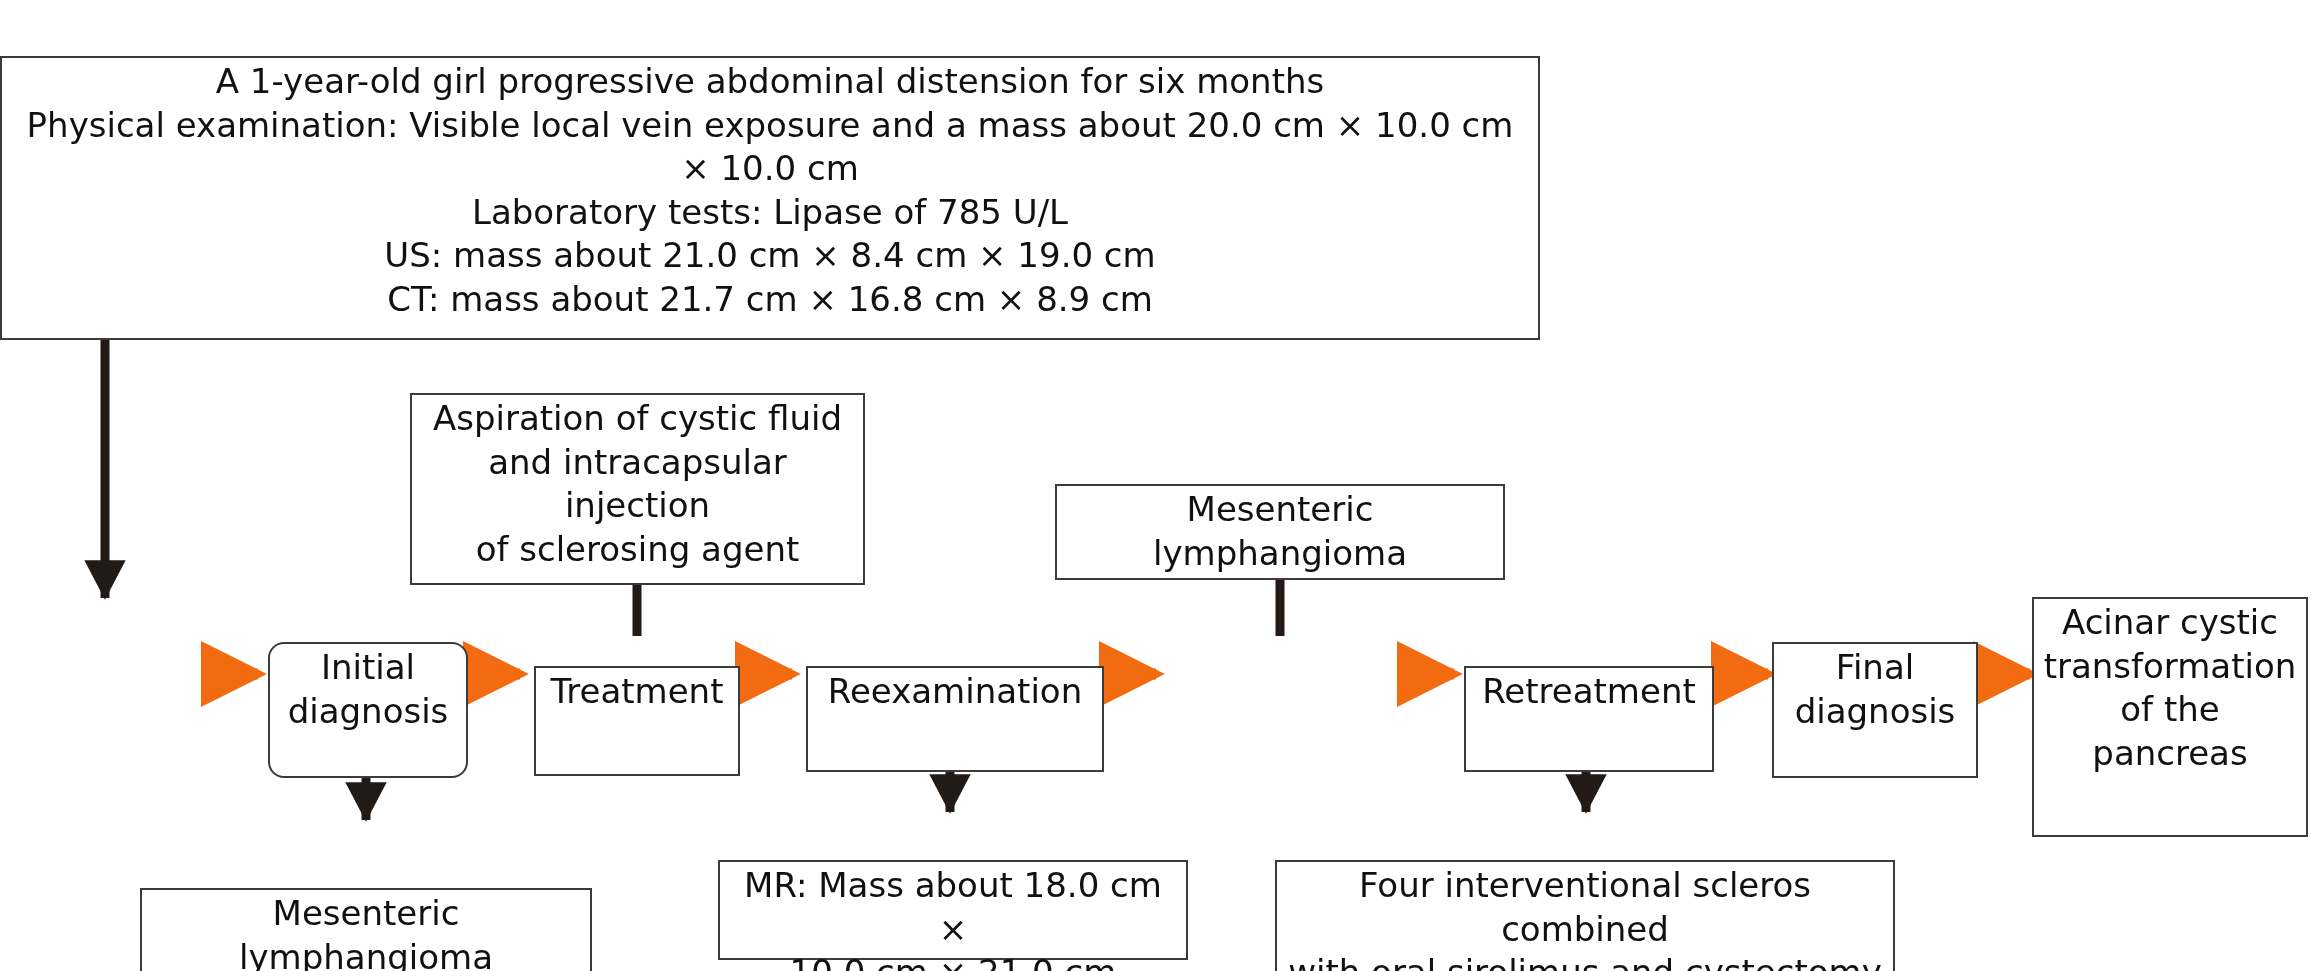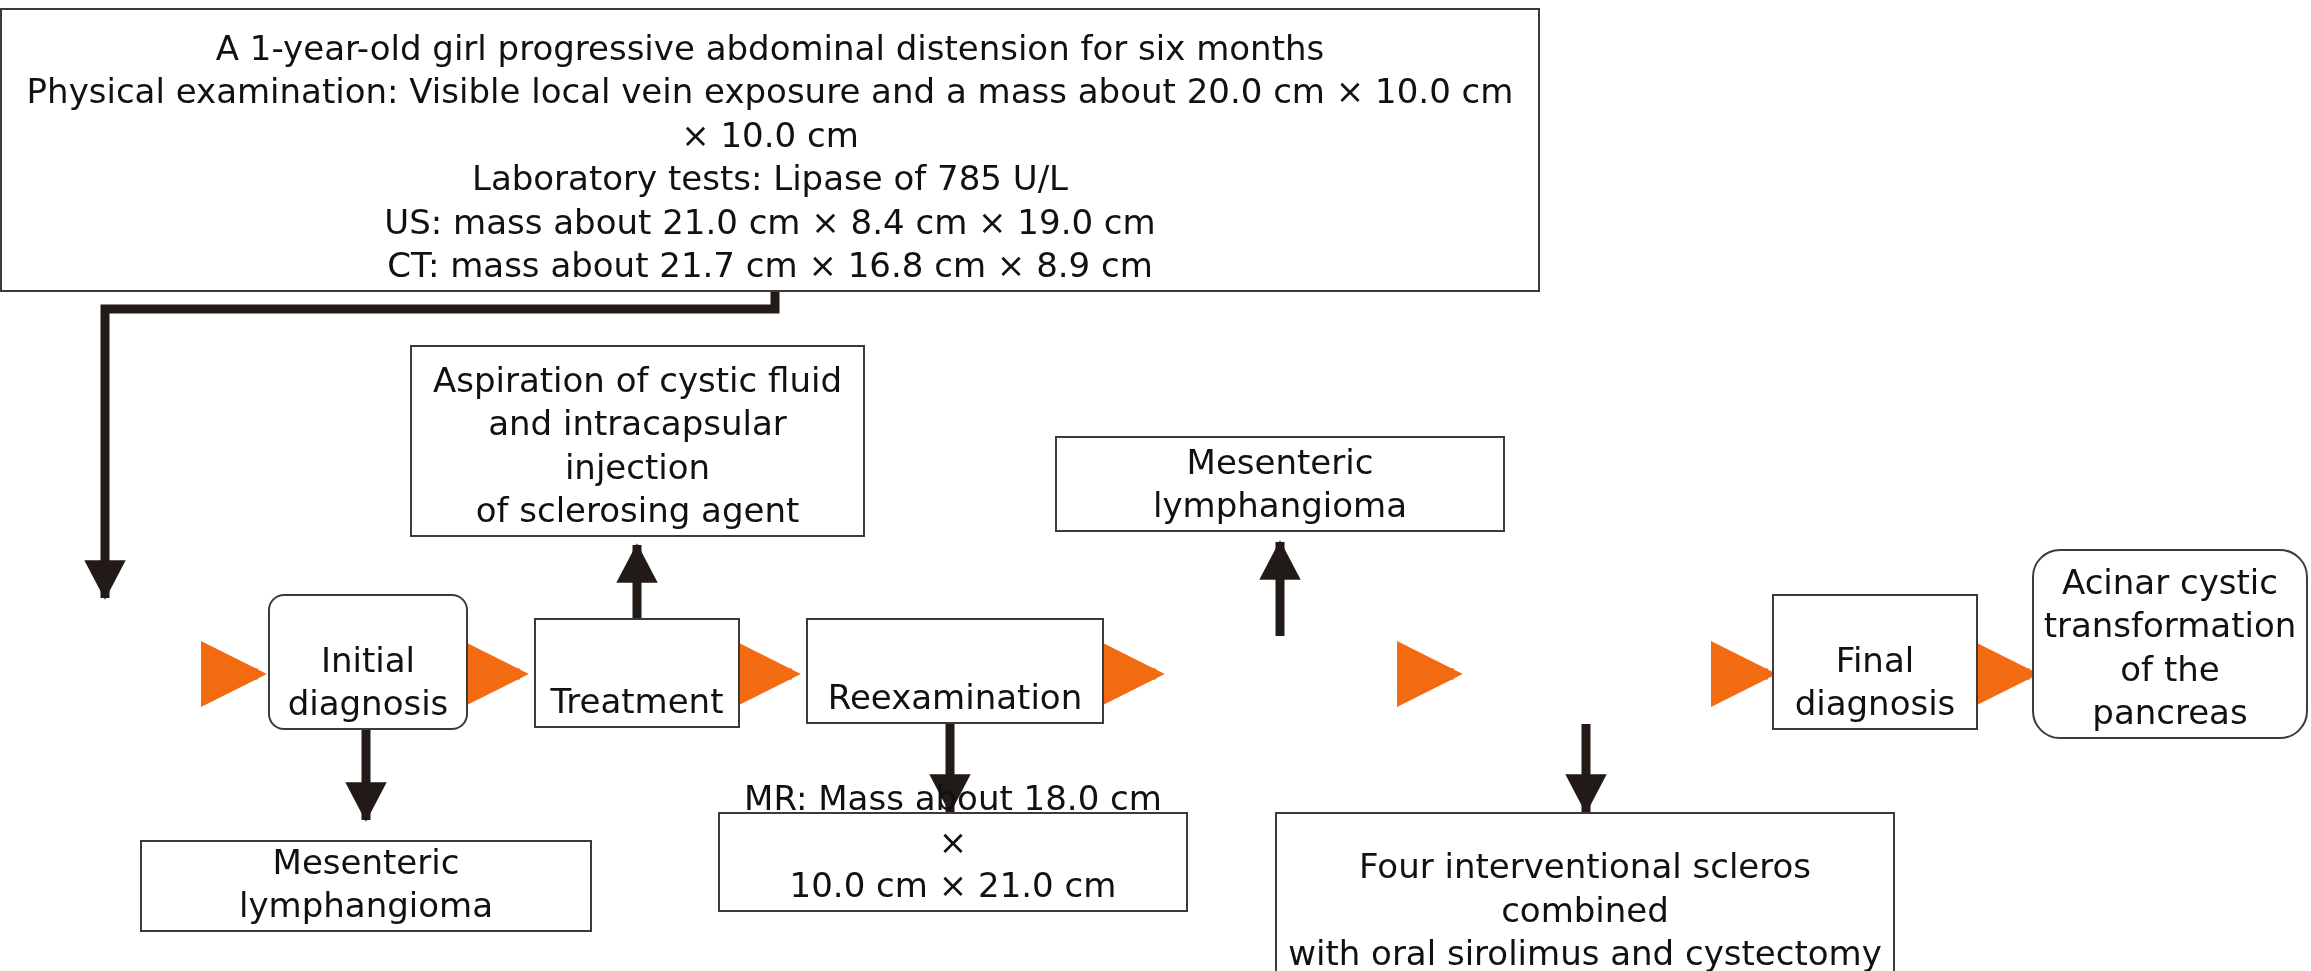--- a/index.html
+++ b/index.html
@@ -16,26 +16,27 @@
     height: 971px;
     background: #ffffff;
     overflow: hidden;
   }
   .node {
     position: absolute;
     box-sizing: border-box;
     border: 2px solid #3b3b3b;
     background: #ffffff;
     display: flex;
-    align-items: flex-end;
+    align-items: flex-start;
     justify-content: center;
     text-align: center;
     color: #111111;
     line-height: 1.28;
     padding: 2px 6px;
+    margin-top: 48px;
   }
   .node-text {
     display: block;
     width: 100%;
     white-space: pre-line;
   }
   .f34 { font-size: 34px; }
   svg.links {
     position: absolute;
     left: 0;
@@ -133,27 +134,30 @@
 
   <div class="node f34" style="left:806px; top:618px; width:298px; height:106px;">
     <span class="node-text">Reexamination</span>
   </div>
 
   <div class="node f34" style="left:534px; top:618px; width:206px; height:110px;">
     <span class="node-text">Treatment</span>
   </div>
 
 
+  <div class="node f34" style="left:1464px; top:618px; width:250px; height:106px;">
+    <span class="node-text">Retreatment</span>
+  </div>
 
   <div class="node f34" style="left:1772px; top:594px; width:206px; height:136px;">
     <span class="node-text">Final
 diagnosis</span>
   </div>
 
-  <div class="node f34" style="left:2032px; top:549px; width:276px; height:190px;border-radius:28px;">
+  <div class="node f34" style="left:2032px; top:549px; width:276px; height:240px;">
     <span class="node-text">Acinar cystic
 transformation
 of the
 pancreas</span>
   </div>
 
   <div class="node f34" style="left:140px; top:840px; width:452px; height:92px;">
     <span class="node-text">Mesenteric lymphangioma</span>
   </div>
 

